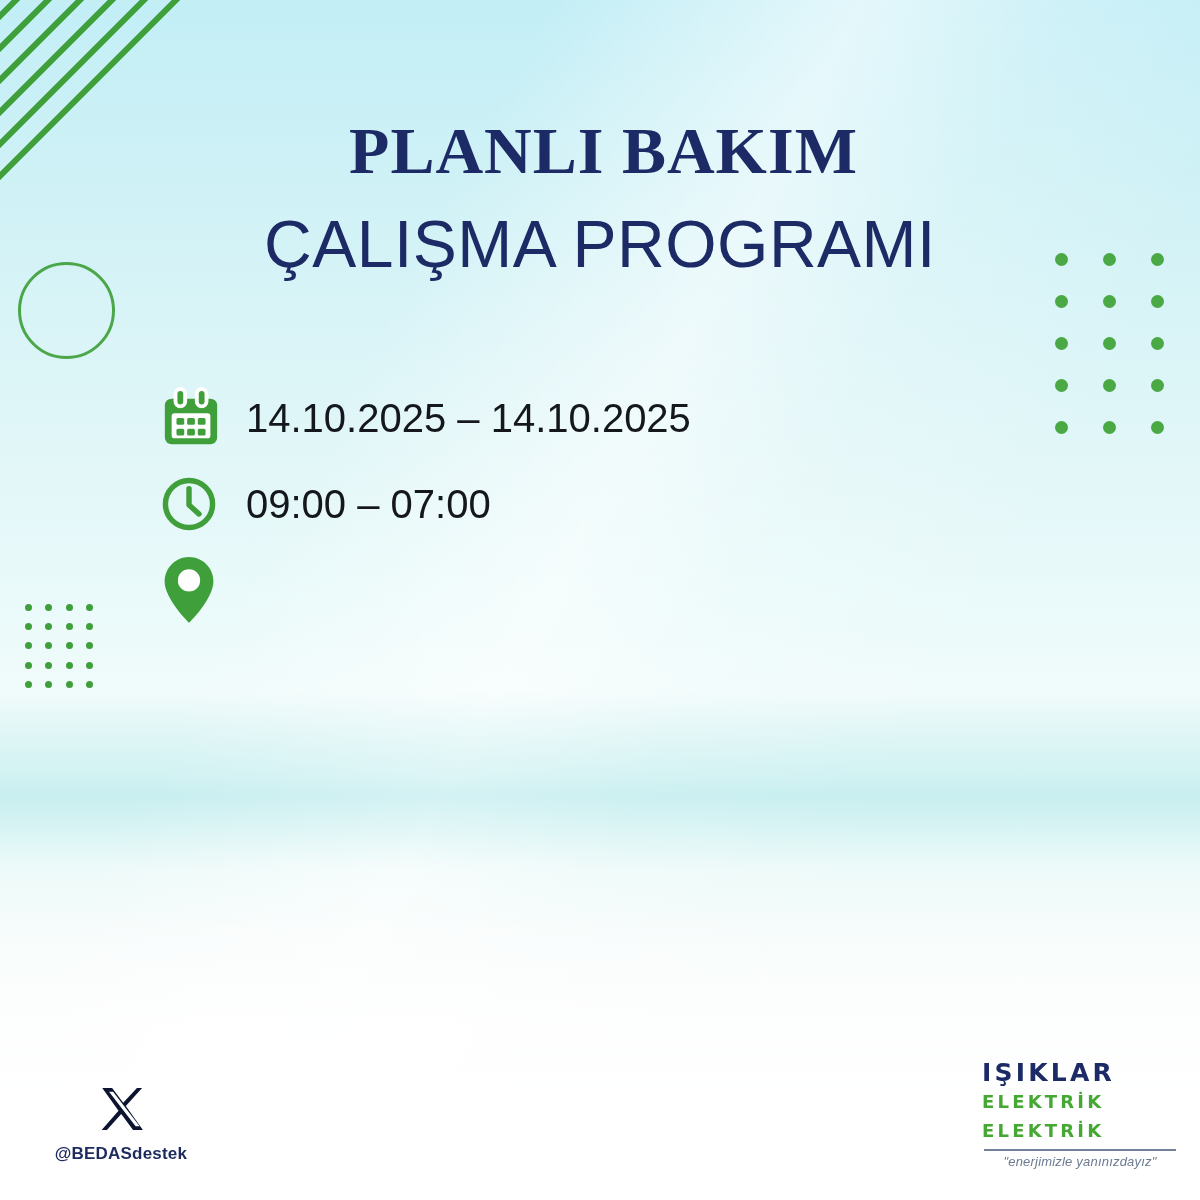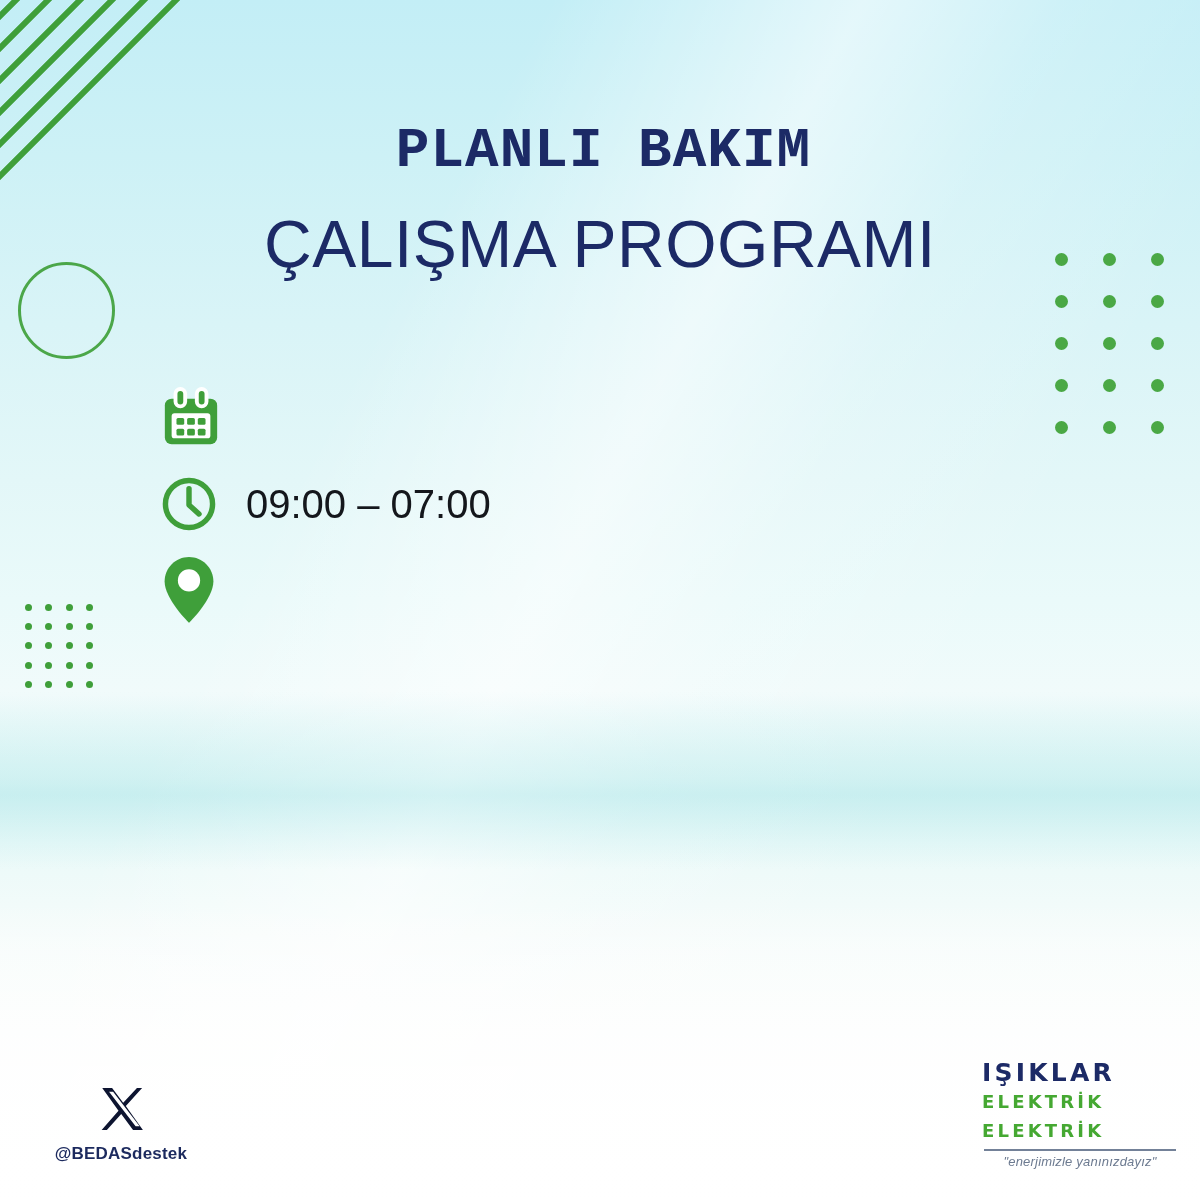--- a/index.html
+++ b/index.html
@@ -122,25 +122,25 @@
     background: #4aa845;
   }
 
   
   .title {
     position: absolute;
     left: 7px; right: 0;
     top: 108px;
     text-align: center;
     color: #1c2a66;
-    font-size: 56px;
+    font-size: 66px;
     line-height: 86px;
     font-weight: 700;
     letter-spacing: 1px;
-    font-family: Liberation Mono, monospace;
+    font-family: Liberation Serif, serif;
     white-space: nowrap;
   }
   .subtitle {
     position: absolute;
     left: 0; right: 0;
     top: 209px;
     text-align: center;
     color: #1c2a66;
     font-size: 66px;
     line-height: 70px;
@@ -343,20 +343,21 @@
           <rect x="17" y="32" width="8" height="7" rx="1.6" fill="#3f9f3a"></rect>
           <rect x="28" y="32" width="8" height="7" rx="1.6" fill="#3f9f3a"></rect>
           <rect x="39" y="32" width="8" height="7" rx="1.6" fill="#3f9f3a"></rect>
           <rect x="17" y="43" width="8" height="7" rx="1.6" fill="#3f9f3a"></rect>
           <rect x="28" y="43" width="8" height="7" rx="1.6" fill="#3f9f3a"></rect>
           <rect x="39" y="43" width="8" height="7" rx="1.6" fill="#3f9f3a"></rect>
           <rect x="16" y="2" width="10" height="18" rx="5" fill="#3f9f3a" stroke="#ffffff" stroke-width="4"></rect>
           <rect x="38" y="2" width="10" height="18" rx="5" fill="#3f9f3a" stroke="#ffffff" stroke-width="4"></rect>
         </svg>
       </span>
+      <span class="txt">14.10.2025 – 14.10.2025</span>
     </div>
 
     <div class="row r2">
       <span class="ico">
         <svg width="58" height="58" viewBox="0 0 64 64" aria-hidden="true">
           <circle cx="32" cy="32" r="26" fill="none" stroke="#3f9f3a" stroke-width="6"></circle>
           <path d="M32 15 L32 33 L43 43" fill="none" stroke="#3f9f3a" stroke-width="6" stroke-linecap="round" stroke-linejoin="round"></path>
         </svg>
       </span>
       <span class="txt">09:00 – 07:00</span>

